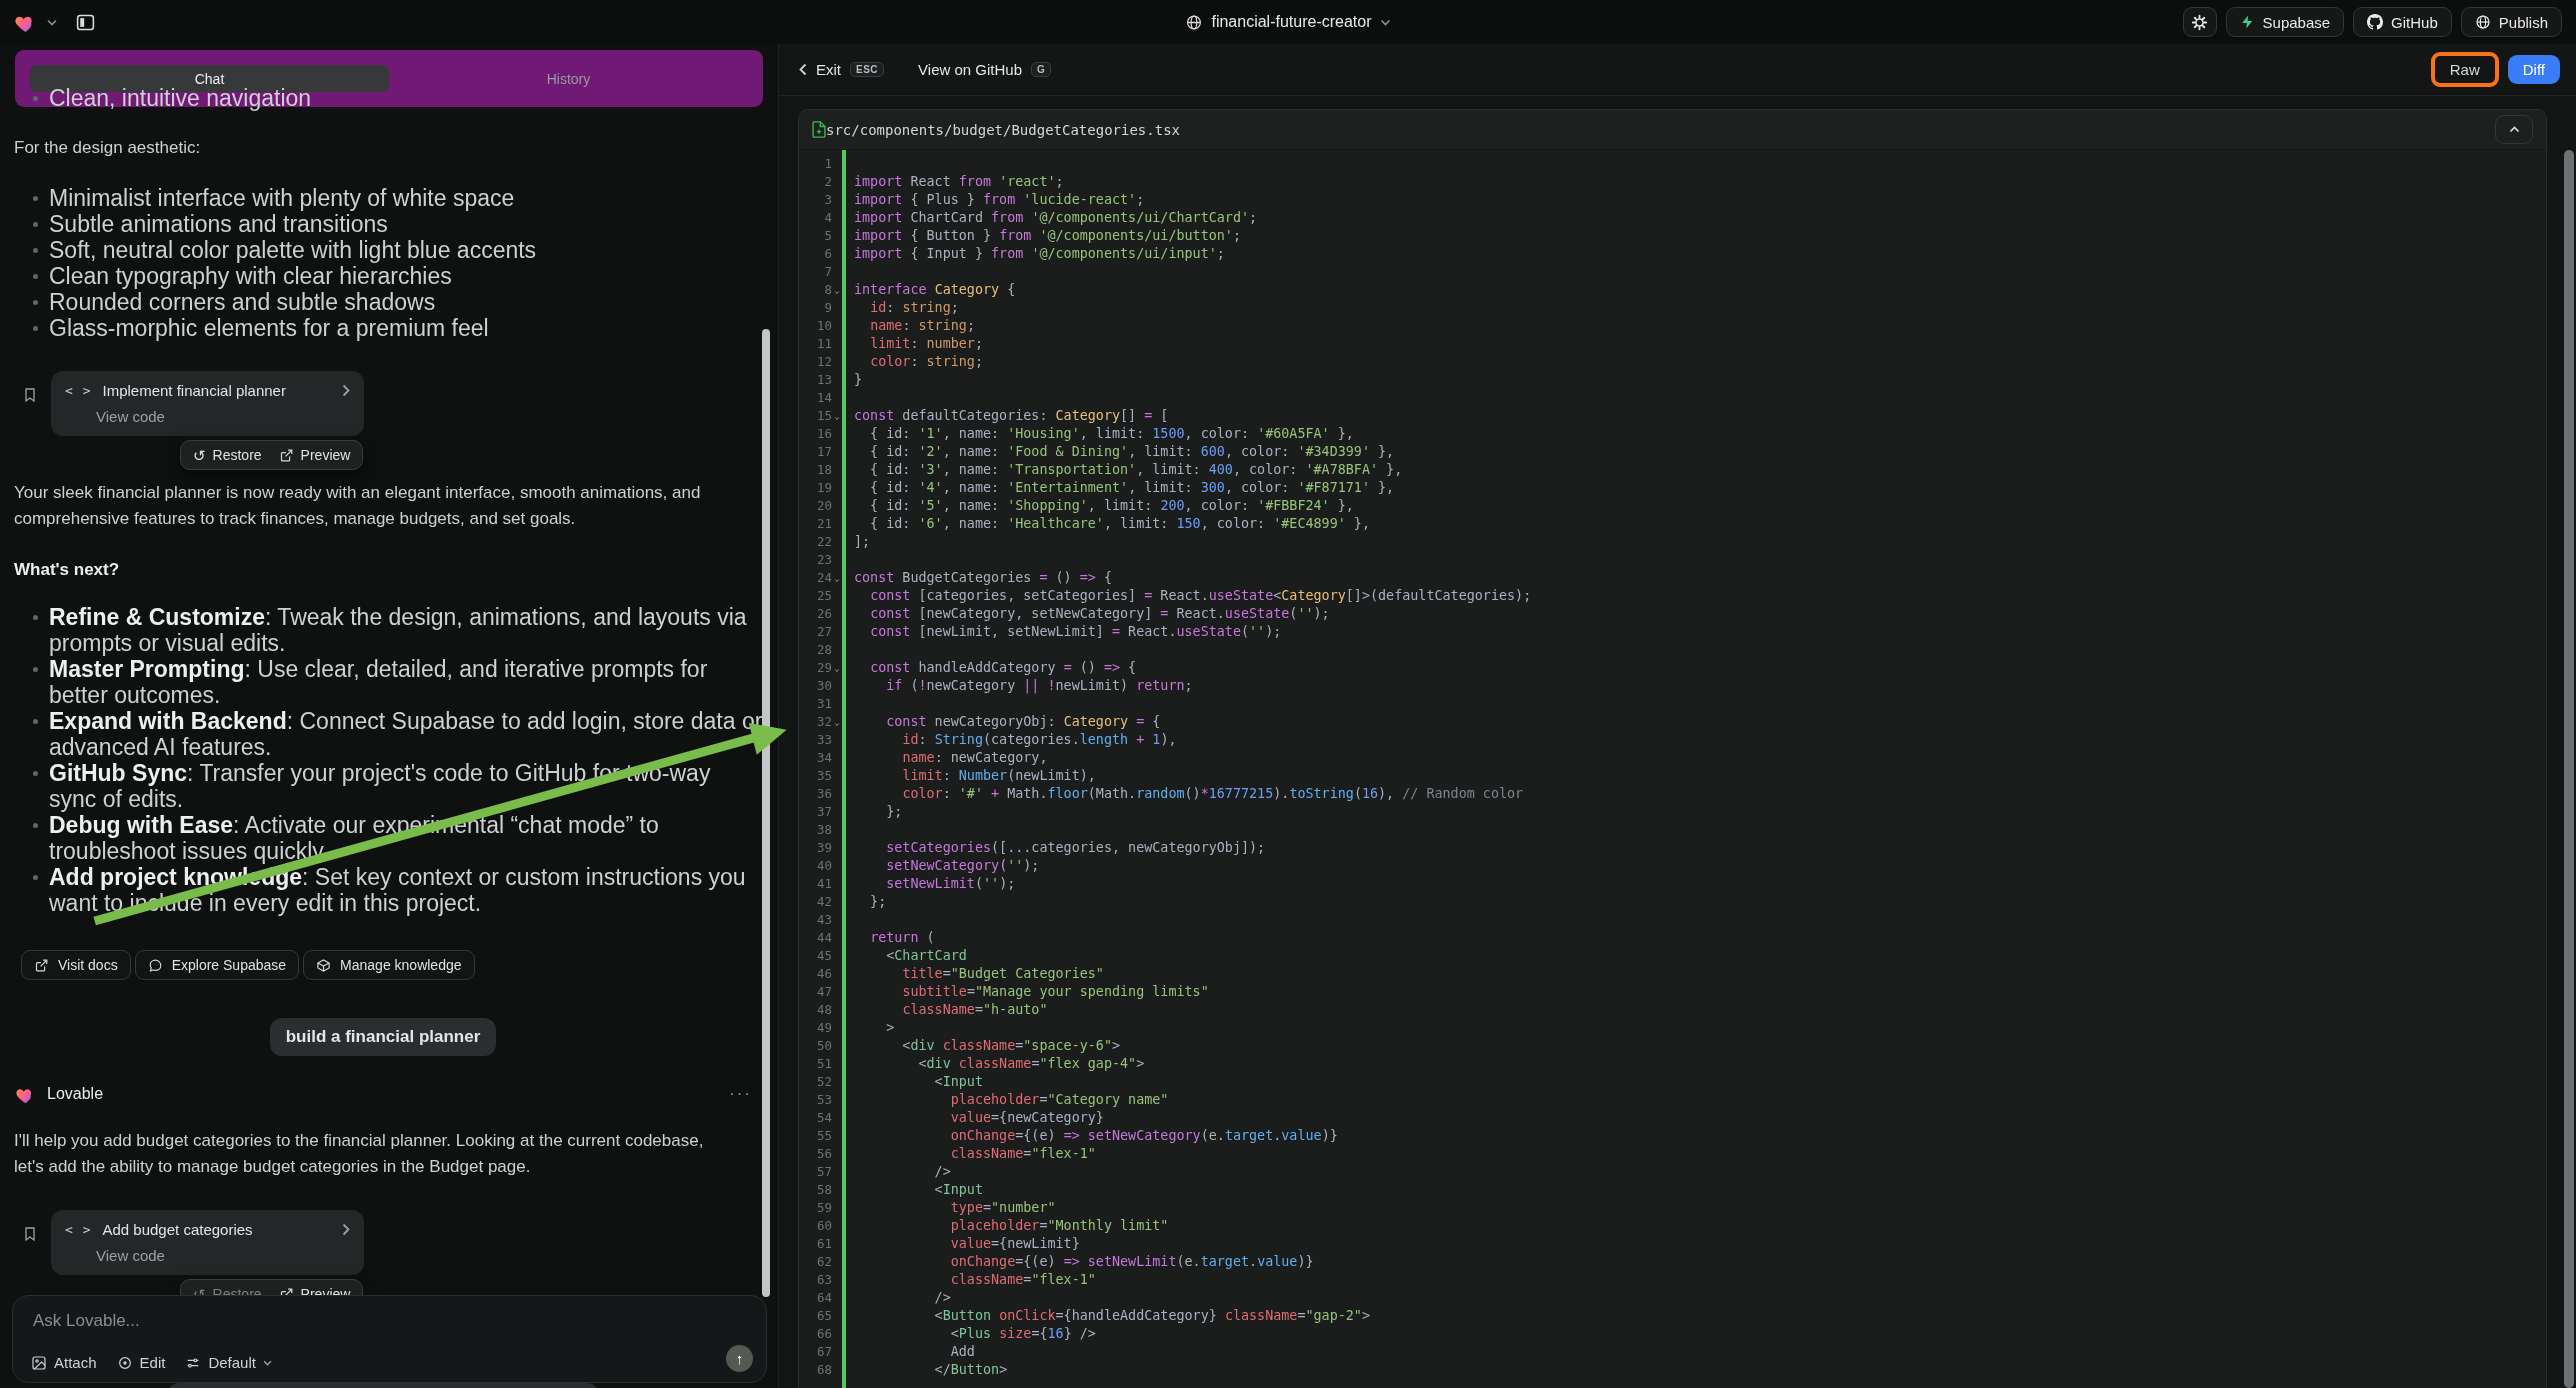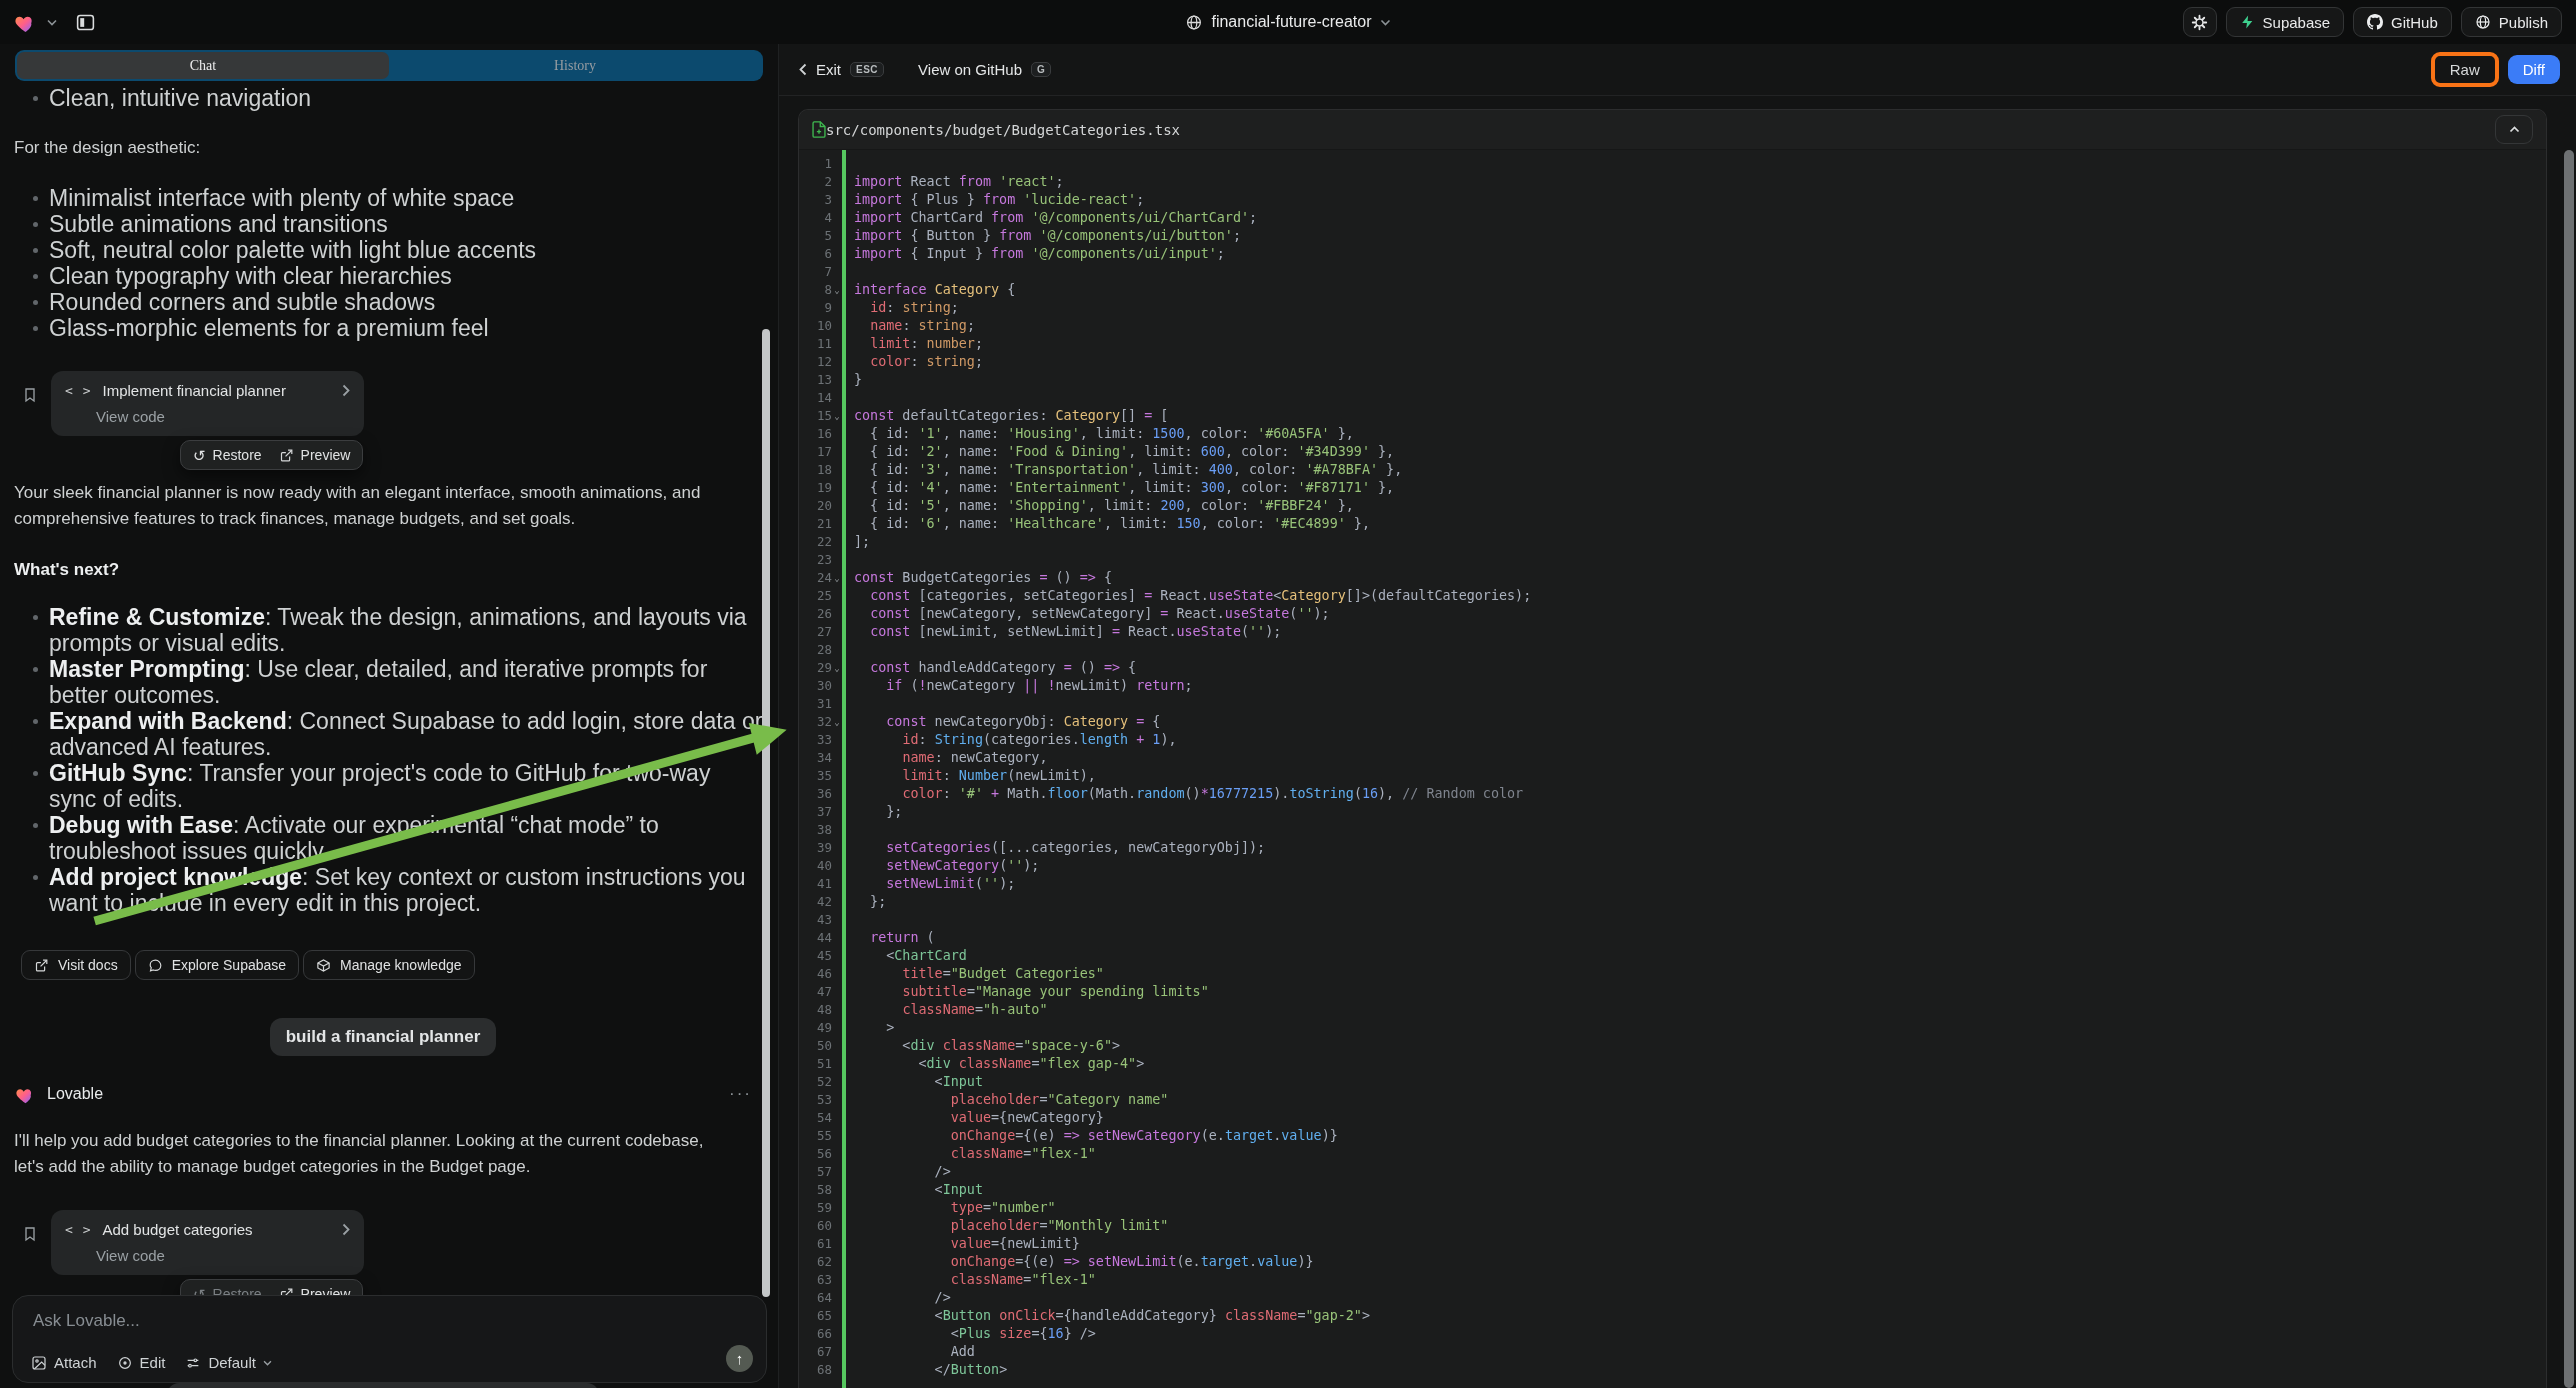--- a/index.html
+++ b/index.html
@@ -16,21 +16,21 @@
   .tb-btn{display:flex;align-items:center;gap:8px;height:30px;padding:0 13px;border:1px solid #333536;
           border-radius:9px;background:#161717;font-size:15px;color:#e9eaeb;cursor:pointer;}
   .tb-iconbtn{width:34px;justify-content:center;padding:0;}
   .chev{color:#8c9296;}
 
   
   .main{display:flex;height:1344px;}
 
   
   .chat-panel{width:778px;flex:none;position:relative;background:#0f1010;border-right:1px solid #1f2122;}
-  .tabs{margin:6px 15px 0;height:27px;background:#0c4a6e;border-radius:9px;display:flex;padding:2px;font-family:Liberation Serif, serif;}
+  .tabs{margin:6px 15px 0;height:27px;background:#701a75;border-radius:9px;display:flex;padding:15px;}
   .tab{flex:1;display:flex;align-items:center;justify-content:center;font-size:14px;color:#969ca1;border-radius:7px;cursor:pointer;}
   .tab.active{background:#363839;color:#ededee;}
   .chat-scroll{position:absolute;top:33px;left:0;right:0;bottom:0;overflow:hidden;padding:8px 14px 0;}
 
   .blist{margin:24px 0;padding:0;list-style:none;}
   .blist li{position:relative;padding-left:35px;font-size:23px;line-height:26px;color:#ced1d2;}
   .blist li::before{content:"";position:absolute;left:19px;top:11px;width:5px;height:5px;border-radius:50%;background:#61666a;}
   .blist li b{color:#edeff0;font-weight:700;}
   .blist.tight{margin-top:0;}
   .para{font-size:17px;line-height:26px;color:#ced1d2;margin:24px 0;max-width:709px;}

